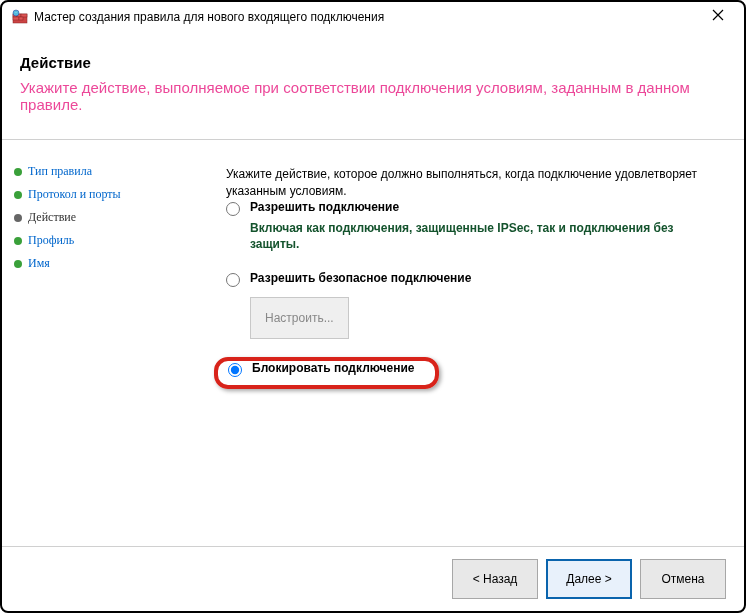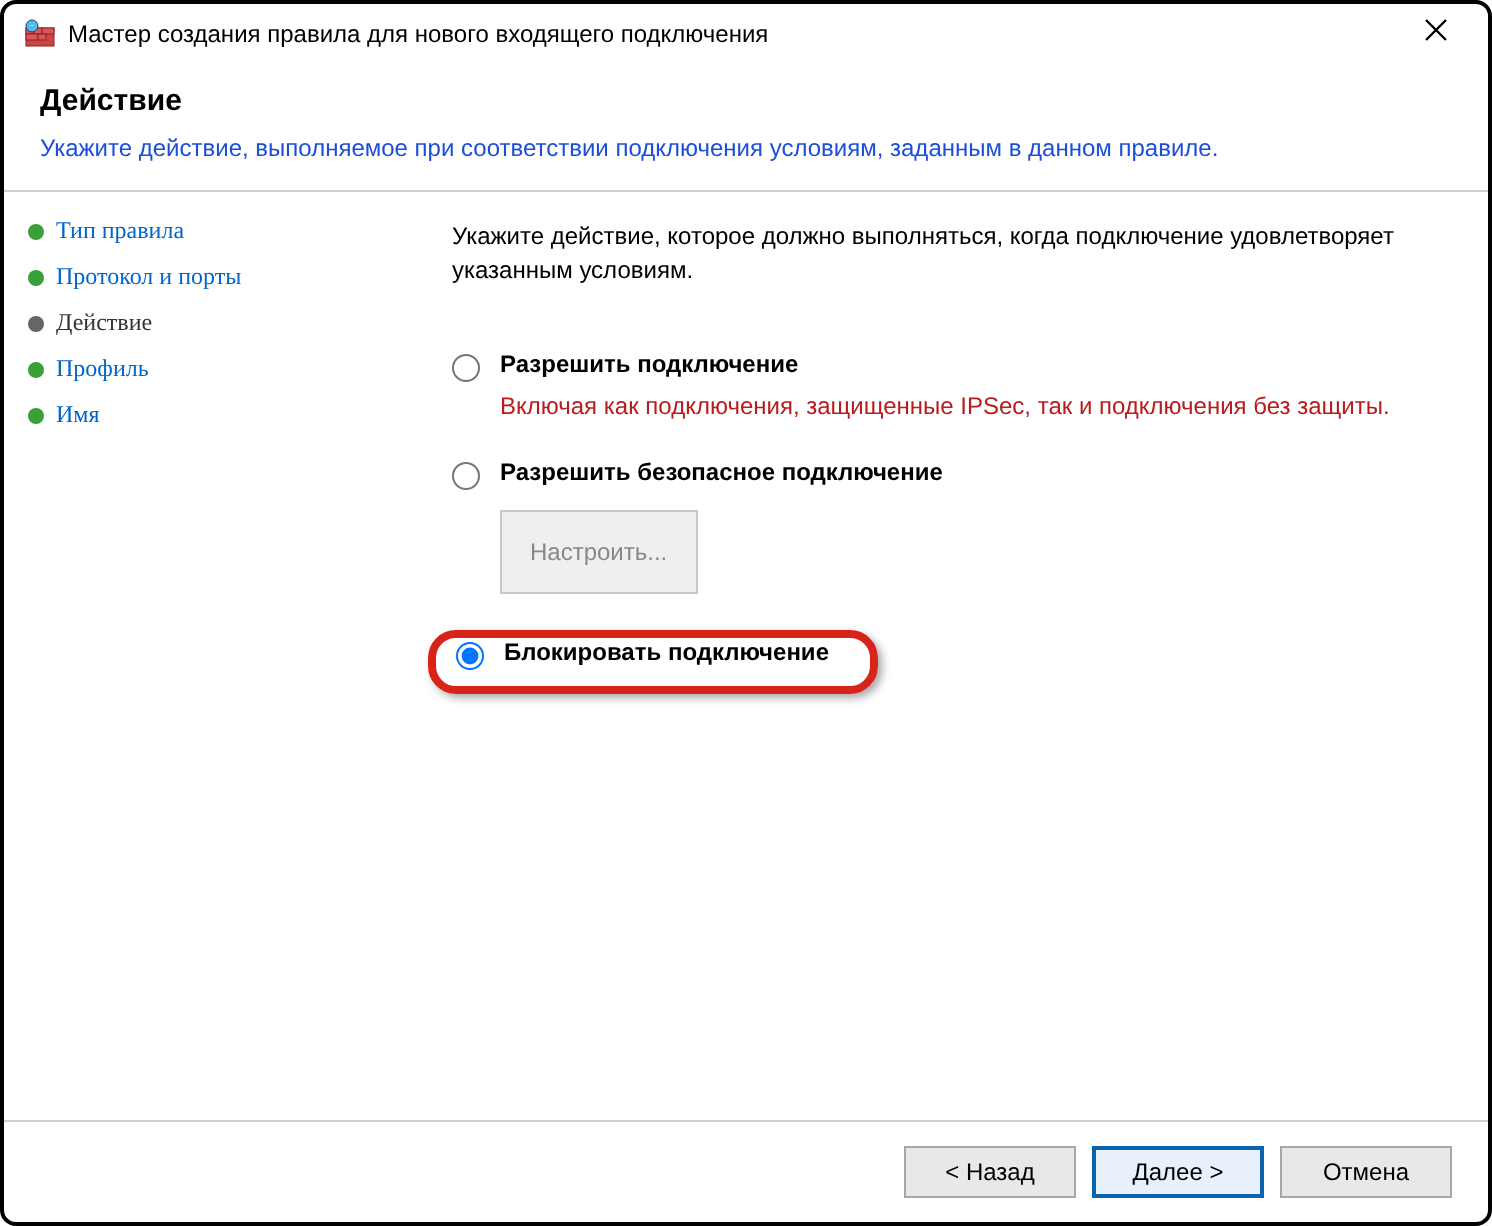--- a/index.html
+++ b/index.html
@@ -13,20 +13,21 @@
     }
     .window {
       width: 746px;
       height: 613px;
       border: 2px solid #000;
       border-radius: 8px;
       background: #fff;
       display: flex;
       flex-direction: column;
       position: relative;
+      gap: 12px;
     }
     .titlebar {
       display: flex;
       align-items: center;
       padding: 6px 10px;
       height: 30px;
     }
     .titlebar .icon {
       width: 16px; height: 16px; margin-right: 6px;
       display: inline-flex; align-items: center; justify-content: center;
@@ -37,21 +38,21 @@
       display: flex; align-items: center; justify-content: center;
       font-size: 14px; color: #000; cursor: pointer;
       margin-top: -4px; margin-right: -4px;
     }
     .header {
       padding: 10px 18px 14px 18px;
     }
     .header h1 {
       font-size: 15px; font-weight: 700; color: #000; margin-bottom: 8px;
     }
-    .header .sub { font-size: 12px; color: #1d4ed8; }
+    .header .sub { font-size: 15px; color: #ec4899; }
     .divider { border-top: 1px solid #d0d0d0; margin: 0; }
     .body {
       display: flex;
       flex: 1;
       overflow: hidden;
     }
     .steps {
       width: 190px;
       padding: 8px 12px;
     }
@@ -64,32 +65,33 @@
       width: 8px; height: 8px; border-radius: 50%; background: #3aa03a;
       flex-shrink: 0;
     }
     .step.current .bullet { background: #666; }
     .step.current { color: #333; cursor: default; }
     .content {
       flex: 1;
       padding: 14px 22px 10px 34px;
       position: relative;
     }
-    .intro { margin-bottom: 31px; line-height: 1.4; }
+    .intro { margin-bottom: 0; line-height: 1.4; }
     .optgroup { margin-bottom: 18px; }
     .opt {
       display: flex; gap: 10px;
     }
     .opt input[type=radio] {
       width: 14px; height: 14px; margin-top: 2px; flex-shrink: 0;
     }
     .opt-label { font-weight: 700; }
     .opt-desc {
-      margin-left: 24px; margin-top: 4px; line-height: 1.4; color: #b91c1c;
+      margin-left: 24px; margin-top: 4px; line-height: 1.4; color: #14532d;
       font-size: 12px;
+      font-weight: bold;
     }
     .configure-btn {
       margin-left: 24px; margin-top: 10px;
       padding: 13px 14px;
       background: #efefef; border: 1px solid #c8c8c8;
       color: #888; font-size: 12px;
     }
     .highlight {
       display: inline-flex;
       border: 4px solid #d8231a;
@@ -99,21 +101,21 @@
       margin-left: -12px;
     }
     .footer {
       border-top: 1px solid #d0d0d0;
       padding: 12px 18px;
       display: flex;
       justify-content: flex-end;
       gap: 8px;
     }
     .btn {
-      min-width: 86px; height: 26px;
+      min-width: 86px; height: 40px;
       border: 1px solid #a7a7a7; background: #e8e8e8;
       font-size: 12px; cursor: pointer;
       padding: 0 10px;
     }
     .btn.primary { border: 2px solid #0a64ad; background: #e8f1fb; text-align: center; }
   </style>
 </head>
 <body>
 
 <div class="window">

